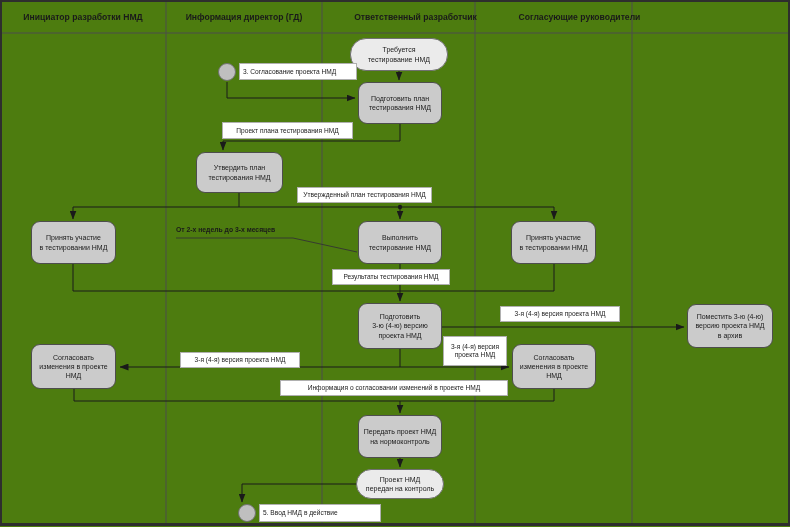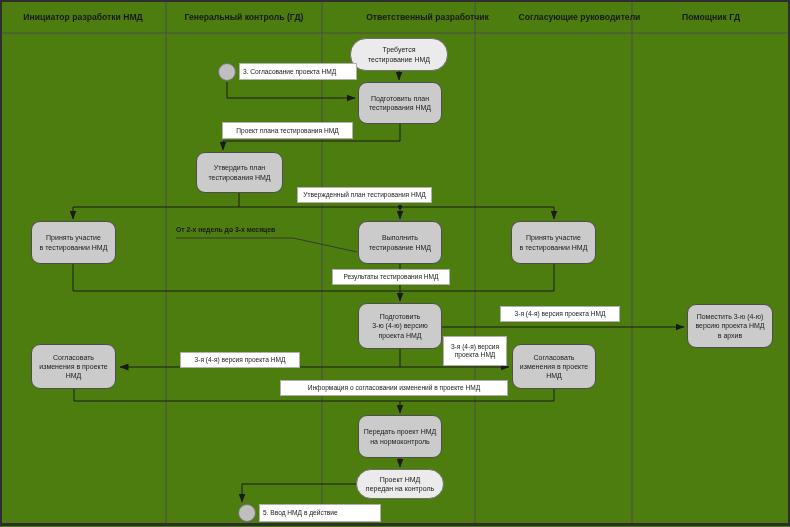--- a/index.html
+++ b/index.html
@@ -88,24 +88,23 @@
       <polyline points="356,484 242,484 242,502" marker-end="url(#arr)"></polyline>
       <circle cx="400" cy="207" r="2.2" fill="#1a1a1a" stroke="none"></circle>
     </g>
 
     <g stroke="#333" stroke-width="0.9" fill="none">
       <polyline points="176,238 293,238 357,252"></polyline>
     </g>
   </svg>
 
   <div class="lane-header" style="left:0;width:166px">Инициатор разработки НМД</div>
-  <div class="lane-header" style="left:166px;width:156px">Генеральный контроль (ГД)</div>
-  <div class="lane-header" style="left:338px;width:179px">Ответственный разработчик</div>
+  <div class="lane-header" style="left:166px;width:156px">Информация директор (ГД)</div>
+  <div class="lane-header" style="left:326px;width:179px">Ответственный разработчик</div>
   <div class="lane-header" style="left:501px;width:157px">Согласующие руководители</div>
-  <div class="lane-header" style="left:632px;width:158px">Помощник ГД</div>
 
   <div class="event" style="left:350px;top:38px;width:98px;height:33px">Требуется
 тестирование НМД</div>
   <div class="event" style="left:356px;top:469px;width:88px;height:30px;border-radius:15px">Проект НМД
 передан на контроль</div>
 
   <div class="activity" style="left:358px;top:82px;width:84px;height:42px">Подготовить план
 тестирования НМД</div>
   <div class="activity" style="left:196px;top:152px;width:87px;height:41px">Утвердить план
 тестирования НМД</div>

